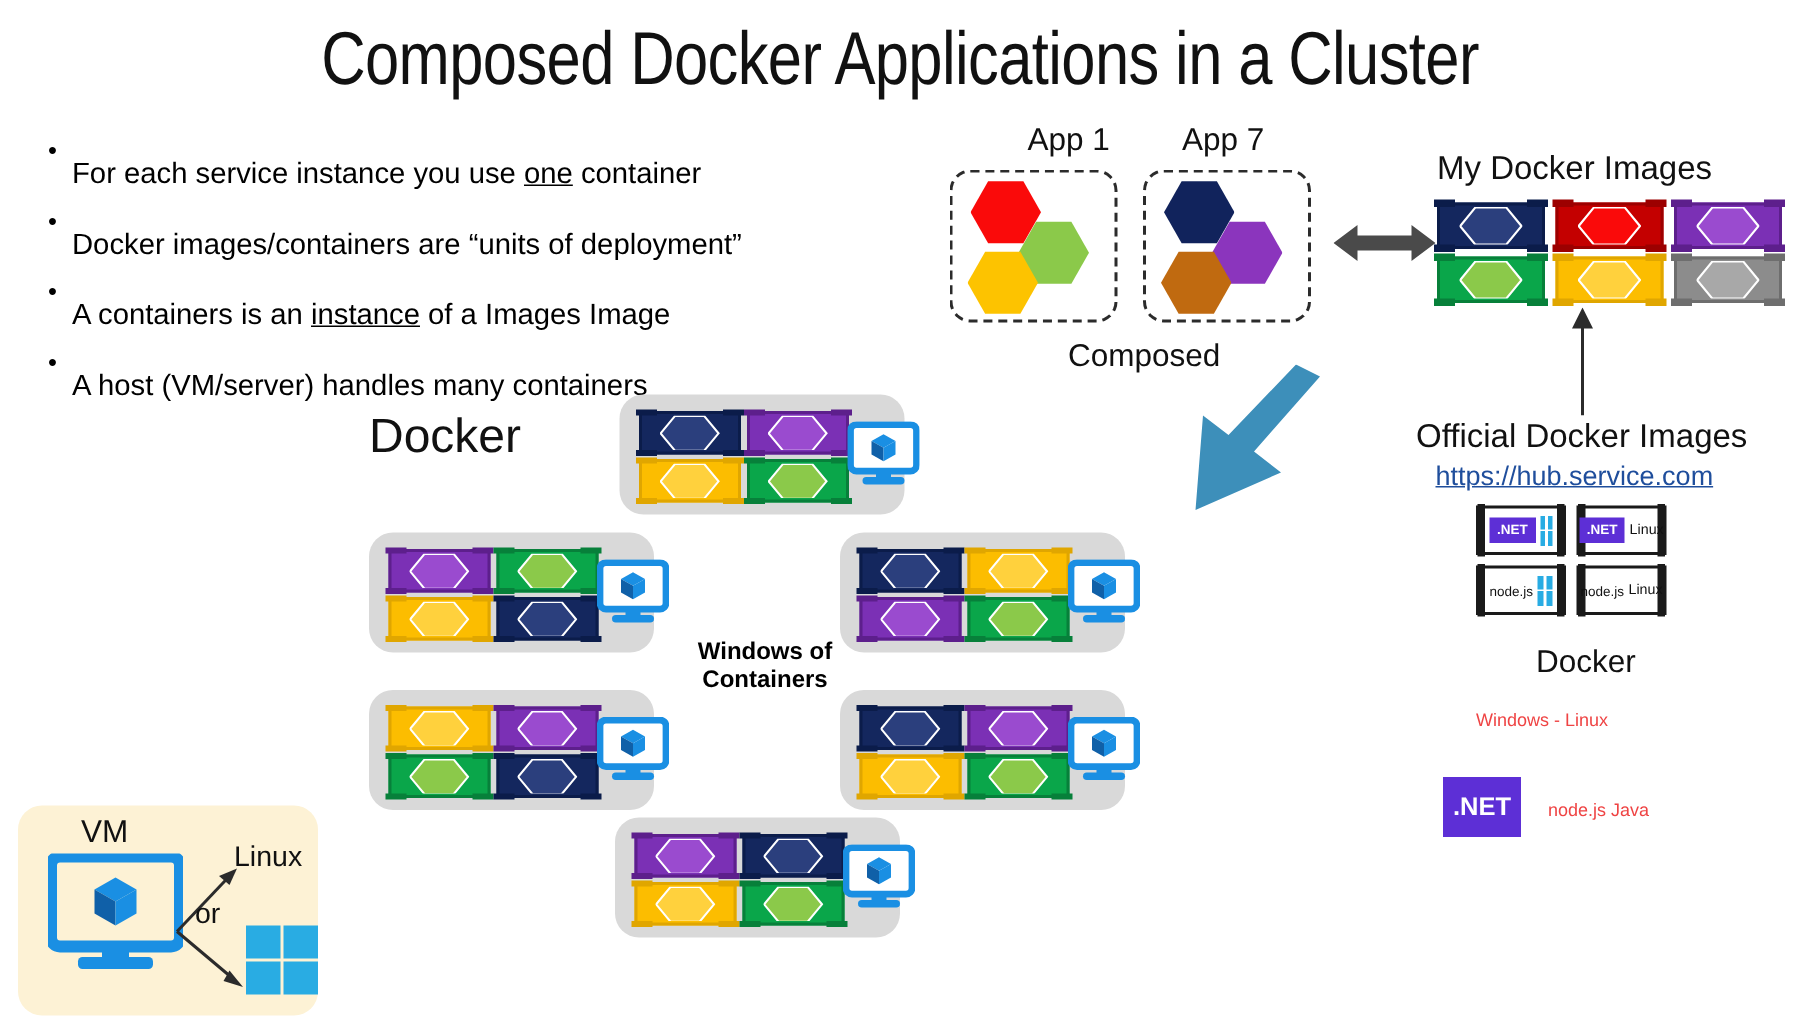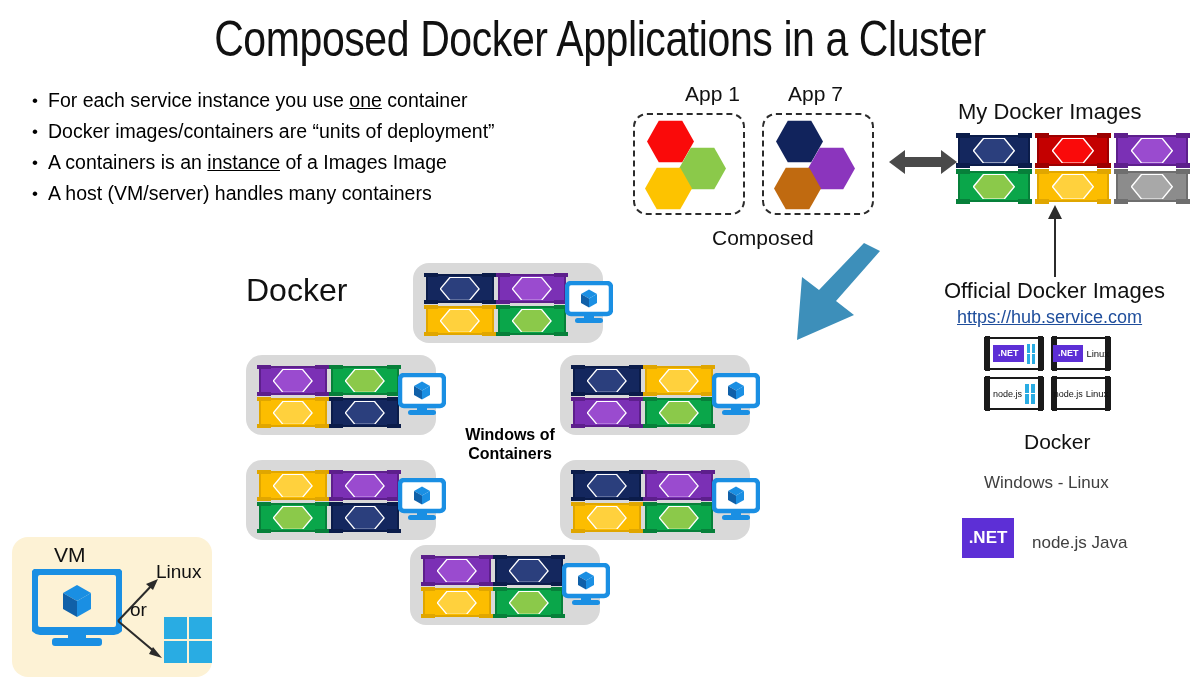--- a/index.html
+++ b/index.html
@@ -10,26 +10,26 @@
   
   #title{left:0;top:10px;width:1200px;text-align:center;
          font-size:50px;font-weight:400;letter-spacing:-0.5px;
          font-family:"Liberation Sans",sans-serif;
          transform:scaleX(0.82);transform-origin:center top;color:#111;}
 
   
   #bullets{left:22px;top:88px;width:600px;}
   .bullet{display:flex;align-items:flex-start;margin-bottom:6px;font-size:19.5px;line-height:25px;color:#000;}
   .bullet .dot{width:26px;flex:0 0 26px;text-align:center;font-size:17px;line-height:25px;}
-  .bullet .txt{flex:1;}
+  .bullet .txt{flex:1;margin-top:16px;}
   .u{text-decoration:underline;}
 
   
   .lbl{font-size:21px;color:#111;white-space:nowrap;}
-  .lbl-sm{font-size:17px;color:#404040;white-space:nowrap;}
+  .lbl-sm{font-size:12px;color:#ef4444;white-space:nowrap;}
 
   
   .appbox{width:108px;height:98px;border:2.5px dashed #2b2b2b;border-radius:14px;}
   .hexw{position:absolute;}
   .hex{width:100%;height:100%;
        clip-path:polygon(25% 2%,75% 2%,100% 50%,75% 98%,25% 98%,0% 50%);}
 
   
   .tile{position:absolute;}
   .tile .body{position:absolute;left:0;top:0;width:100%;height:100%;box-sizing:border-box;}

